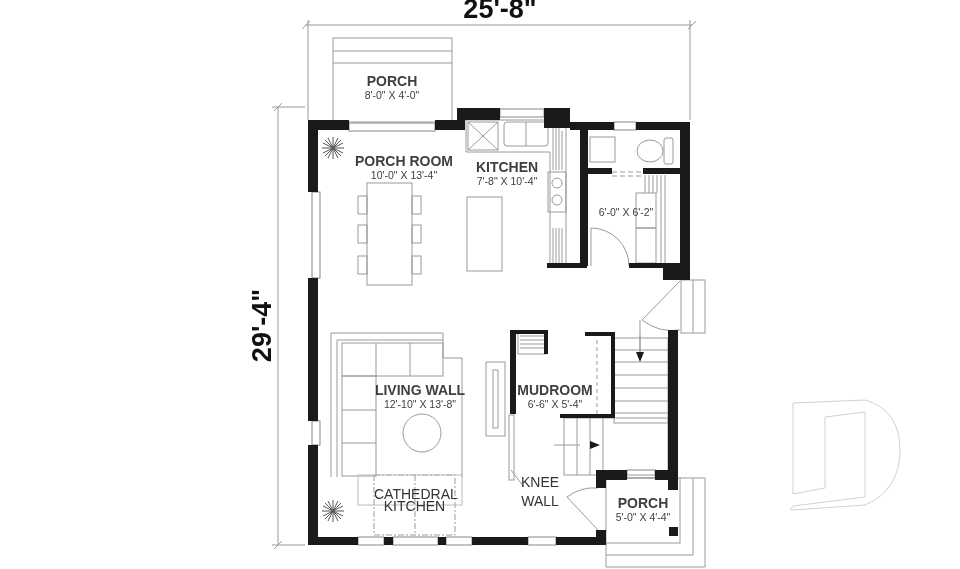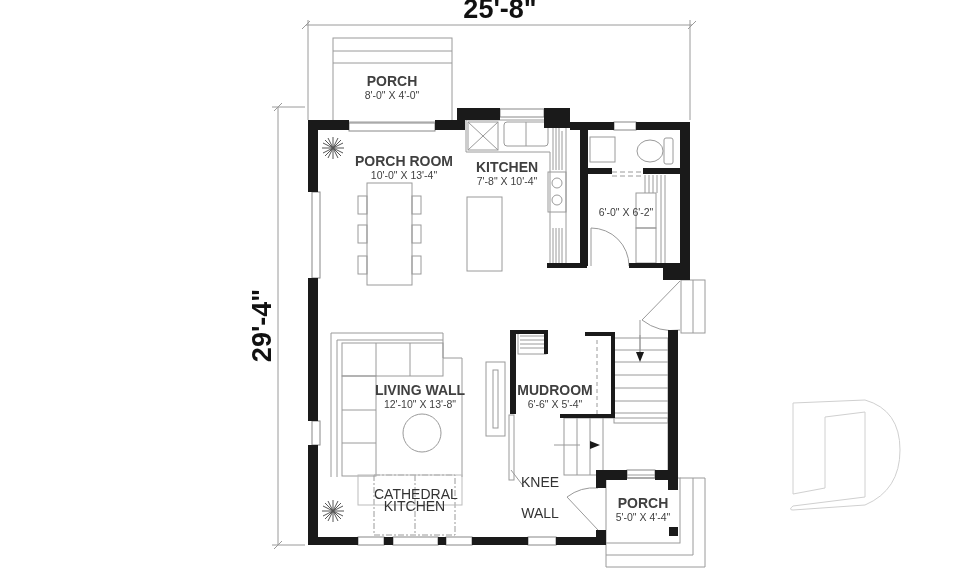--- a/index.html
+++ b/index.html
@@ -293,14 +293,14 @@
   <div class="lbl room-dim" style="left:600px; top:511px; width:86px;">5'-0" X 4'-4"</div>
 </div>
 
 <div>
   <div class="lbl note" style="left:374px; top:489px; width:81px;">CATHEDRAL</div>
   <div class="lbl note" style="left:374px; top:501px; width:81px;">KITCHEN</div>
 </div>
 
 <div>
   <div class="lbl note" style="left:520px; top:477px; width:40px;">KNEE</div>
-  <div class="lbl note" style="left:520px; top:508px; width:40px;">WALL</div>
+  <div class="lbl note" style="left:520px; top:496px; width:40px;">WALL</div>
 </div>
 
 </body></html>

